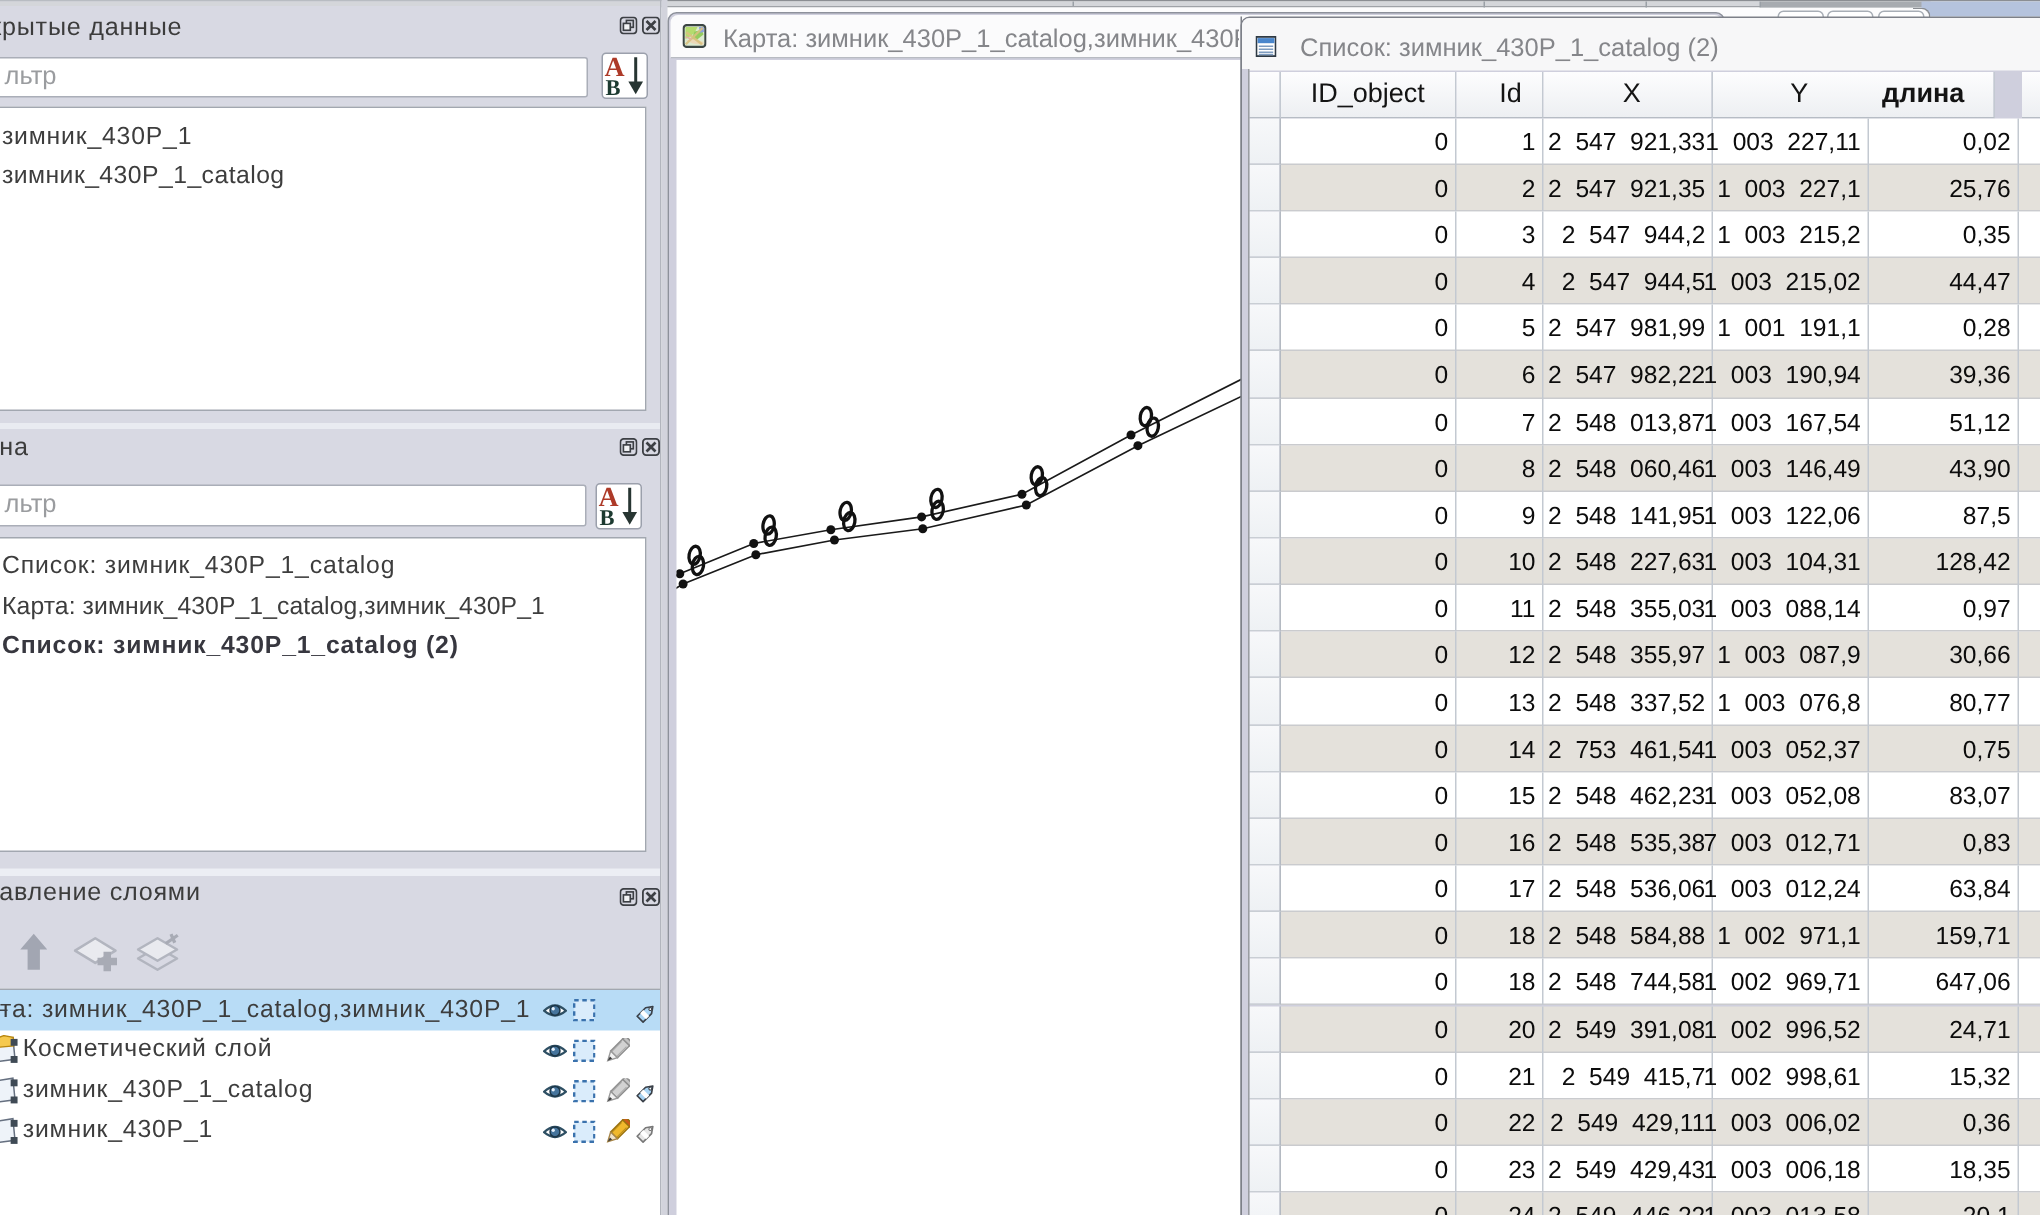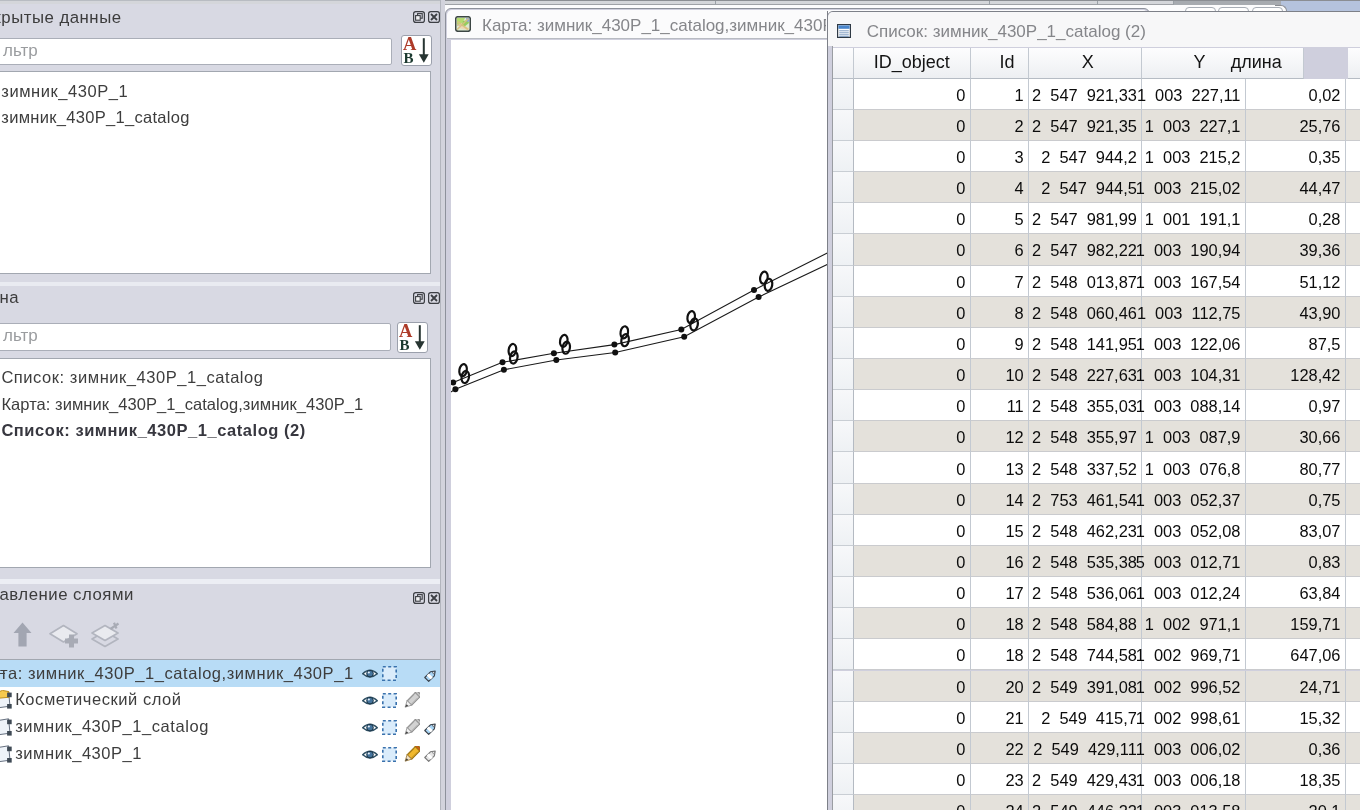--- a/index.html
+++ b/index.html
@@ -289,21 +289,21 @@
     <rect x="0.6" y="0.6" width="12.8" height="12.8" fill="#ffffff" stroke="#2e3944" stroke-width="1.2"></rect>
     <rect x="1.4" y="1.4" width="11.2" height="3.4" fill="#4a86cc"></rect>
     <path d="M2.2 6.8 h9.6 M2.2 8.8 h9.6 M2.2 10.8 h9.6 M2.2 12.4 h9.6" stroke="#7e9cc0" stroke-width="1"></path>
   </svg>
 <div class="abs" style="left:866.7px;top:22px;width:490px;height:21px;color:#85868a;font-size:17px;white-space:nowrap;">Список: зимник_430Р_1_catalog (2)</div>
 <div class="hcell" style="left:833.3px;width:20.4px;"></div>
 <div class="hcell" style="left:853.7px;width:117.2px;">ID_object</div>
 <div class="hcell" style="left:970.9px;width:58.3px;padding-left:15px;">Id</div>
 <div class="hcell" style="left:1029.2px;width:113.2px;padding-left:5px;">X</div>
 <div class="hcell" style="left:1142.4px;width:110.3px;padding-left:5px;">Y</div>
-<div class="hcell" style="left:1209px;width:95.3px;">длина</div>
+<div class="hcell" style="left:1235px;width:95.3px;font-weight:bold;">длина</div>
 <div class="hcell" style="left:1348px;width:12px;border-right:none;"></div>
 <div class="trow" style="top:78.65px;background:#ffffff;">
     <span class="c c1">0</span>
     <span class="c c2">1</span>
     <span class="c c3">2 547 921,33</span>
     <span class="c c4">1 003 227,11</span>
     <span class="c c5">0,02</span>
     <span class="c c6"></span>
   </div>
 <div class="rh" style="top:78.65px;"></div>
@@ -358,21 +358,21 @@
     <span class="c c3">2 548 013,87</span>
     <span class="c c4">1 003 167,54</span>
     <span class="c c5">51,12</span>
     <span class="c c6"></span>
   </div>
 <div class="rh" style="top:265.55px;"></div>
 <div class="trow" style="top:296.70px;background:#e4e1db;">
     <span class="c c1">0</span>
     <span class="c c2">8</span>
     <span class="c c3">2 548 060,46</span>
-    <span class="c c4">1 003 112,75</span>
+    <span class="c c4">1 003 146,49</span>
     <span class="c c5">43,90</span>
     <span class="c c6"></span>
   </div>
 <div class="rh" style="top:296.70px;"></div>
 <div class="trow" style="top:327.85px;background:#ffffff;">
     <span class="c c1">0</span>
     <span class="c c2">9</span>
     <span class="c c3">2 548 141,95</span>
     <span class="c c4">1 003 122,06</span>
     <span class="c c5">87,5</span>
@@ -430,21 +430,21 @@
     <span class="c c3">2 548 462,23</span>
     <span class="c c4">1 003 052,08</span>
     <span class="c c5">83,07</span>
     <span class="c c6"></span>
   </div>
 <div class="rh" style="top:514.75px;"></div>
 <div class="trow" style="top:545.90px;background:#e4e1db;">
     <span class="c c1">0</span>
     <span class="c c2">16</span>
     <span class="c c3">2 548 535,38</span>
-    <span class="c c4">5 003 012,71</span>
+    <span class="c c4">7 003 012,71</span>
     <span class="c c5">0,83</span>
     <span class="c c6"></span>
   </div>
 <div class="rh" style="top:545.90px;"></div>
 <div class="trow" style="top:577.05px;background:#ffffff;">
     <span class="c c1">0</span>
     <span class="c c2">17</span>
     <span class="c c3">2 548 536,06</span>
     <span class="c c4">1 003 012,24</span>
     <span class="c c5">63,84</span>

